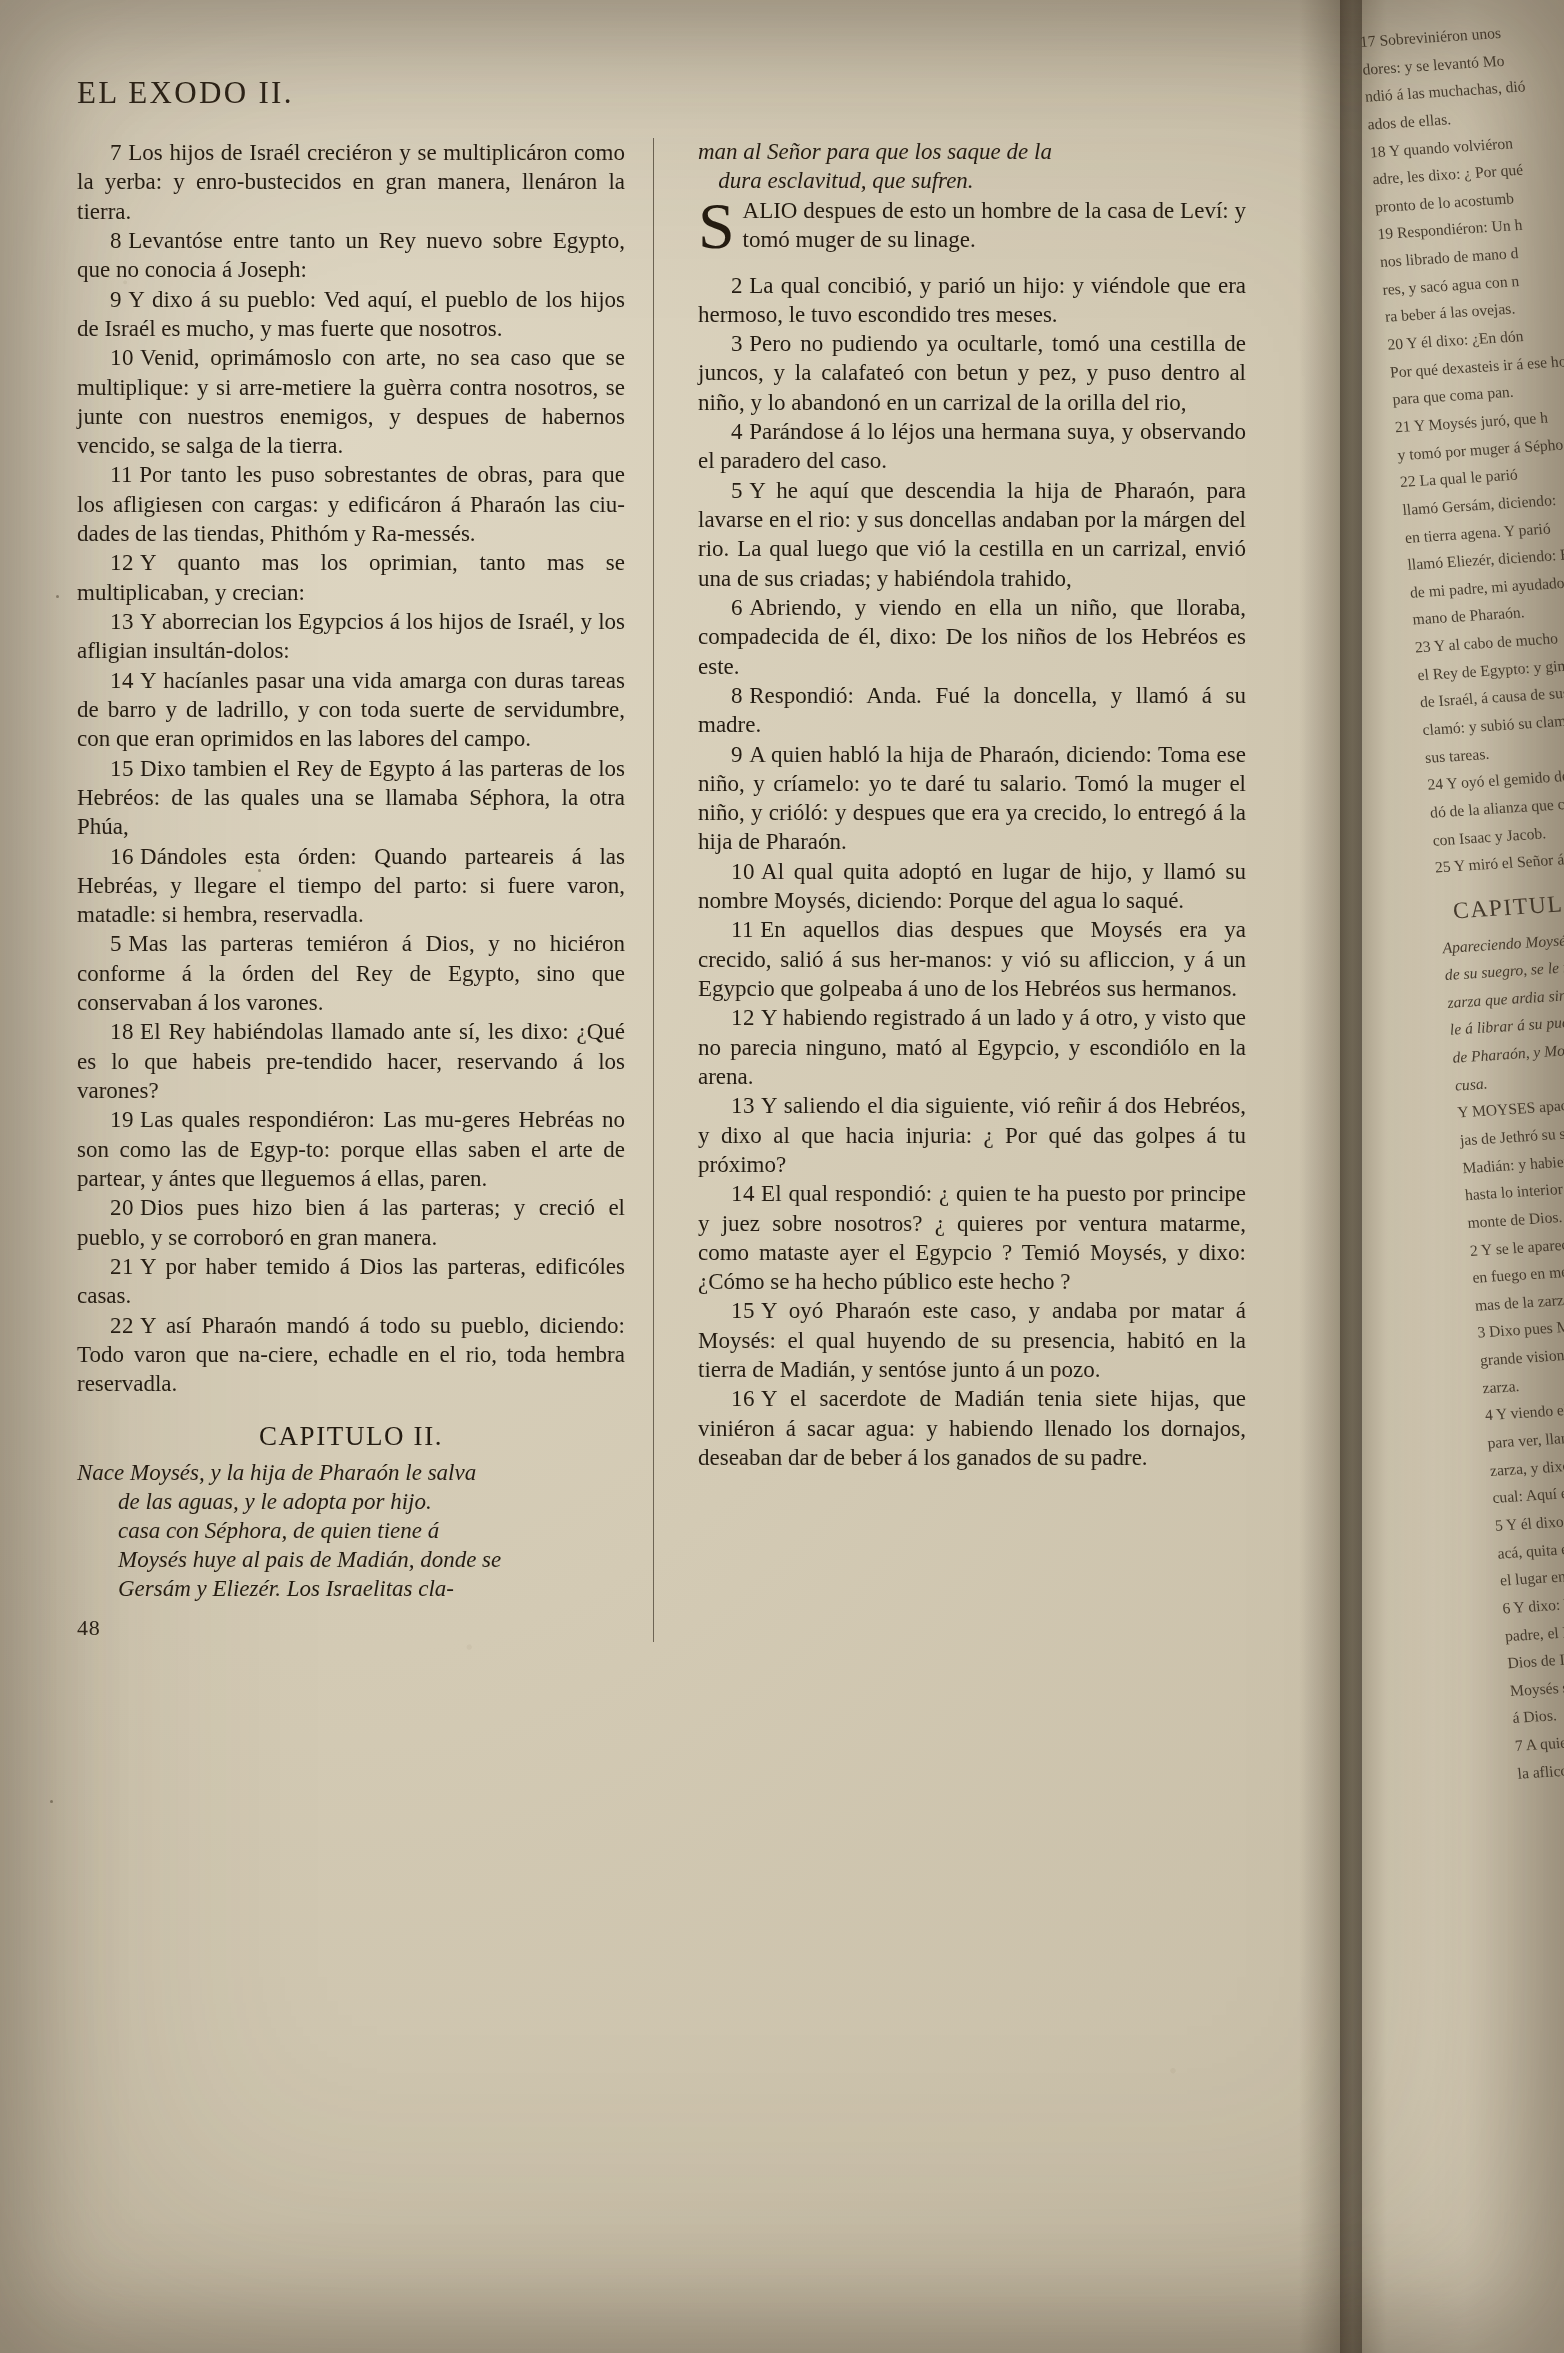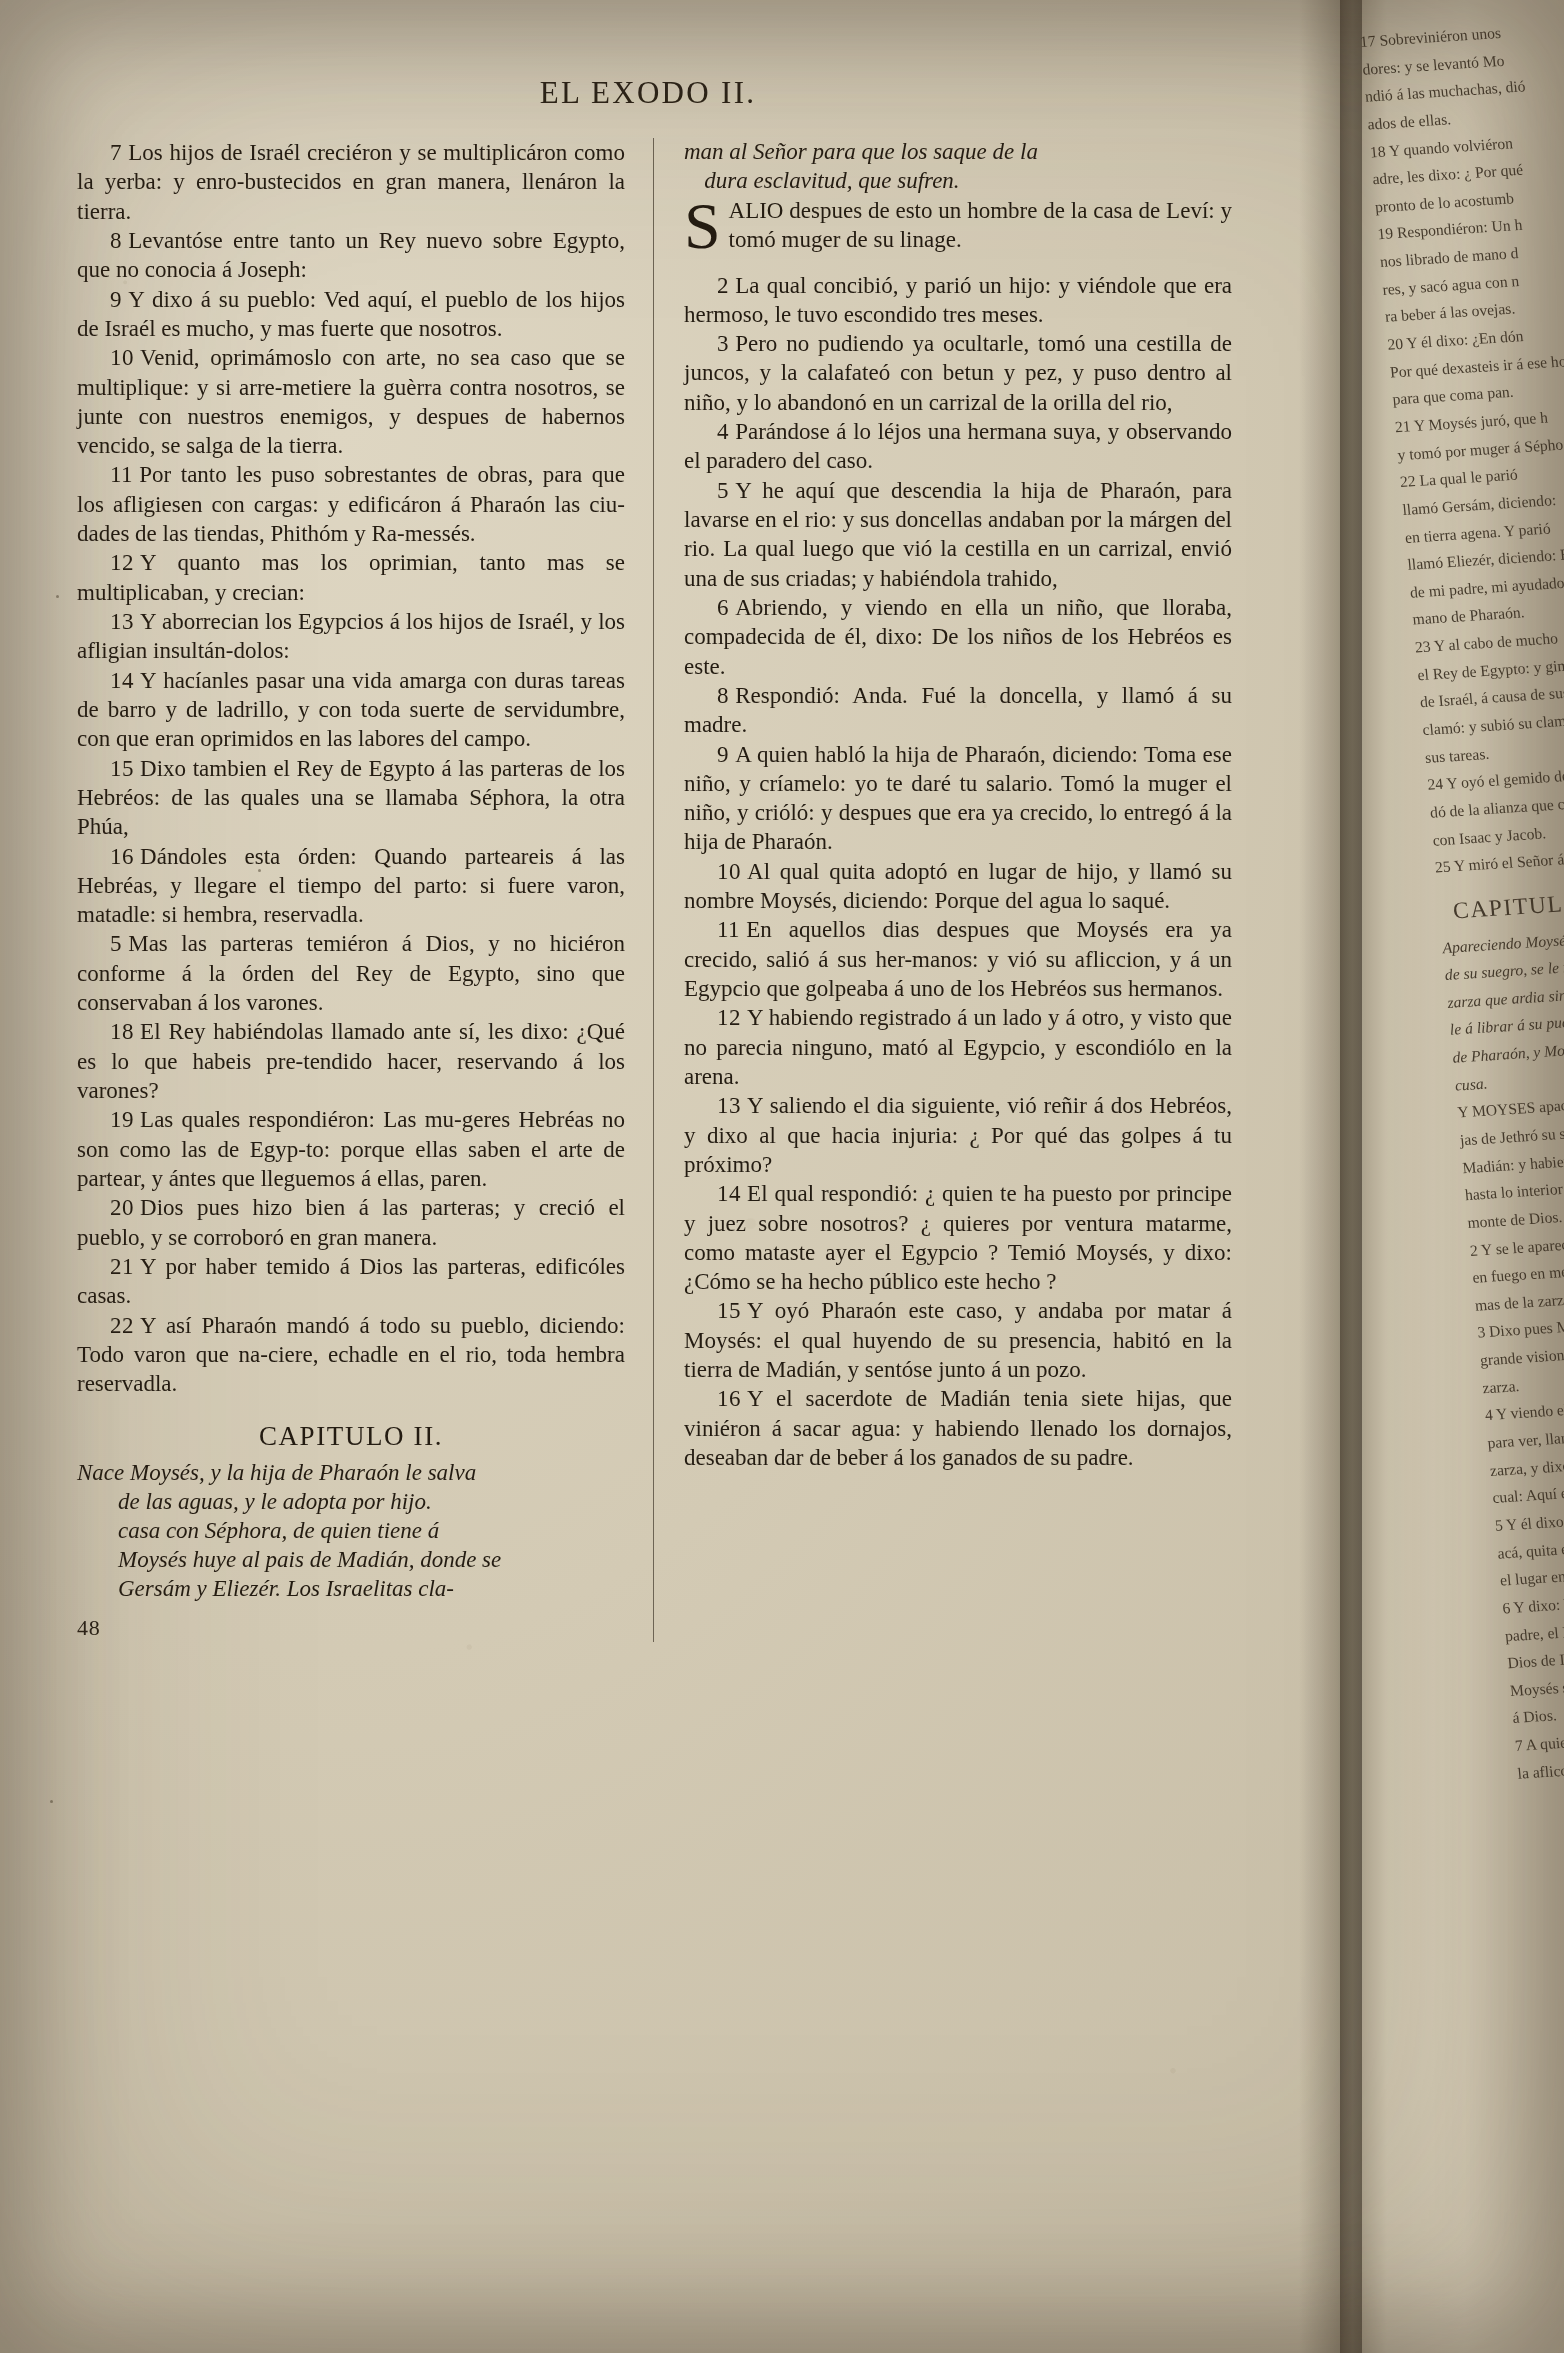--- a/index.html
+++ b/index.html
@@ -84,30 +84,29 @@
   }
 
   
   .content {
     position: absolute;
     top: 75px;
     left: 77px;
     width: 1189px;
   }
   .running-head {
-    text-align: center;
     font-size: 31px;
     letter-spacing: 2.3px;
     color: #2b2217;
     margin: 0 0 27px 0;
     padding-right: 47px;
   }
   .cols {
     display: flex;
-    gap: 0;
+    gap: 14px;
     align-items: flex-start;
   }
   .col {
     width: 548px;
     color: #241c12;
     font-size: 23px;
     line-height: 1.275;
     text-align: justify;
     text-justify: inter-word;
     hyphens: manual;

